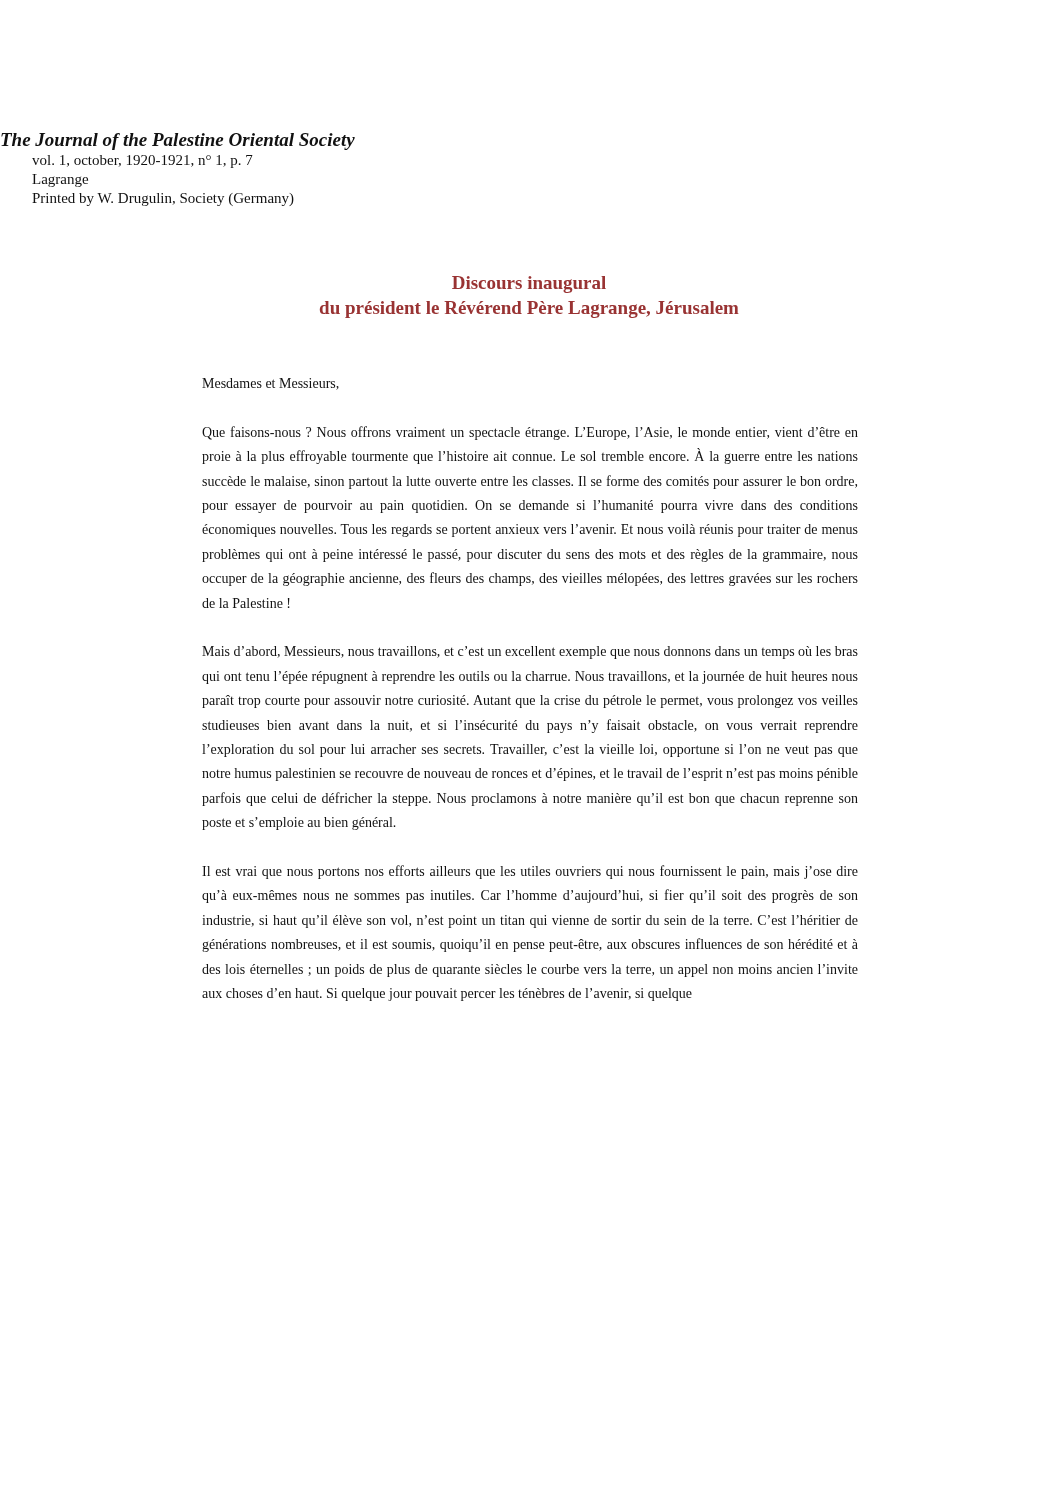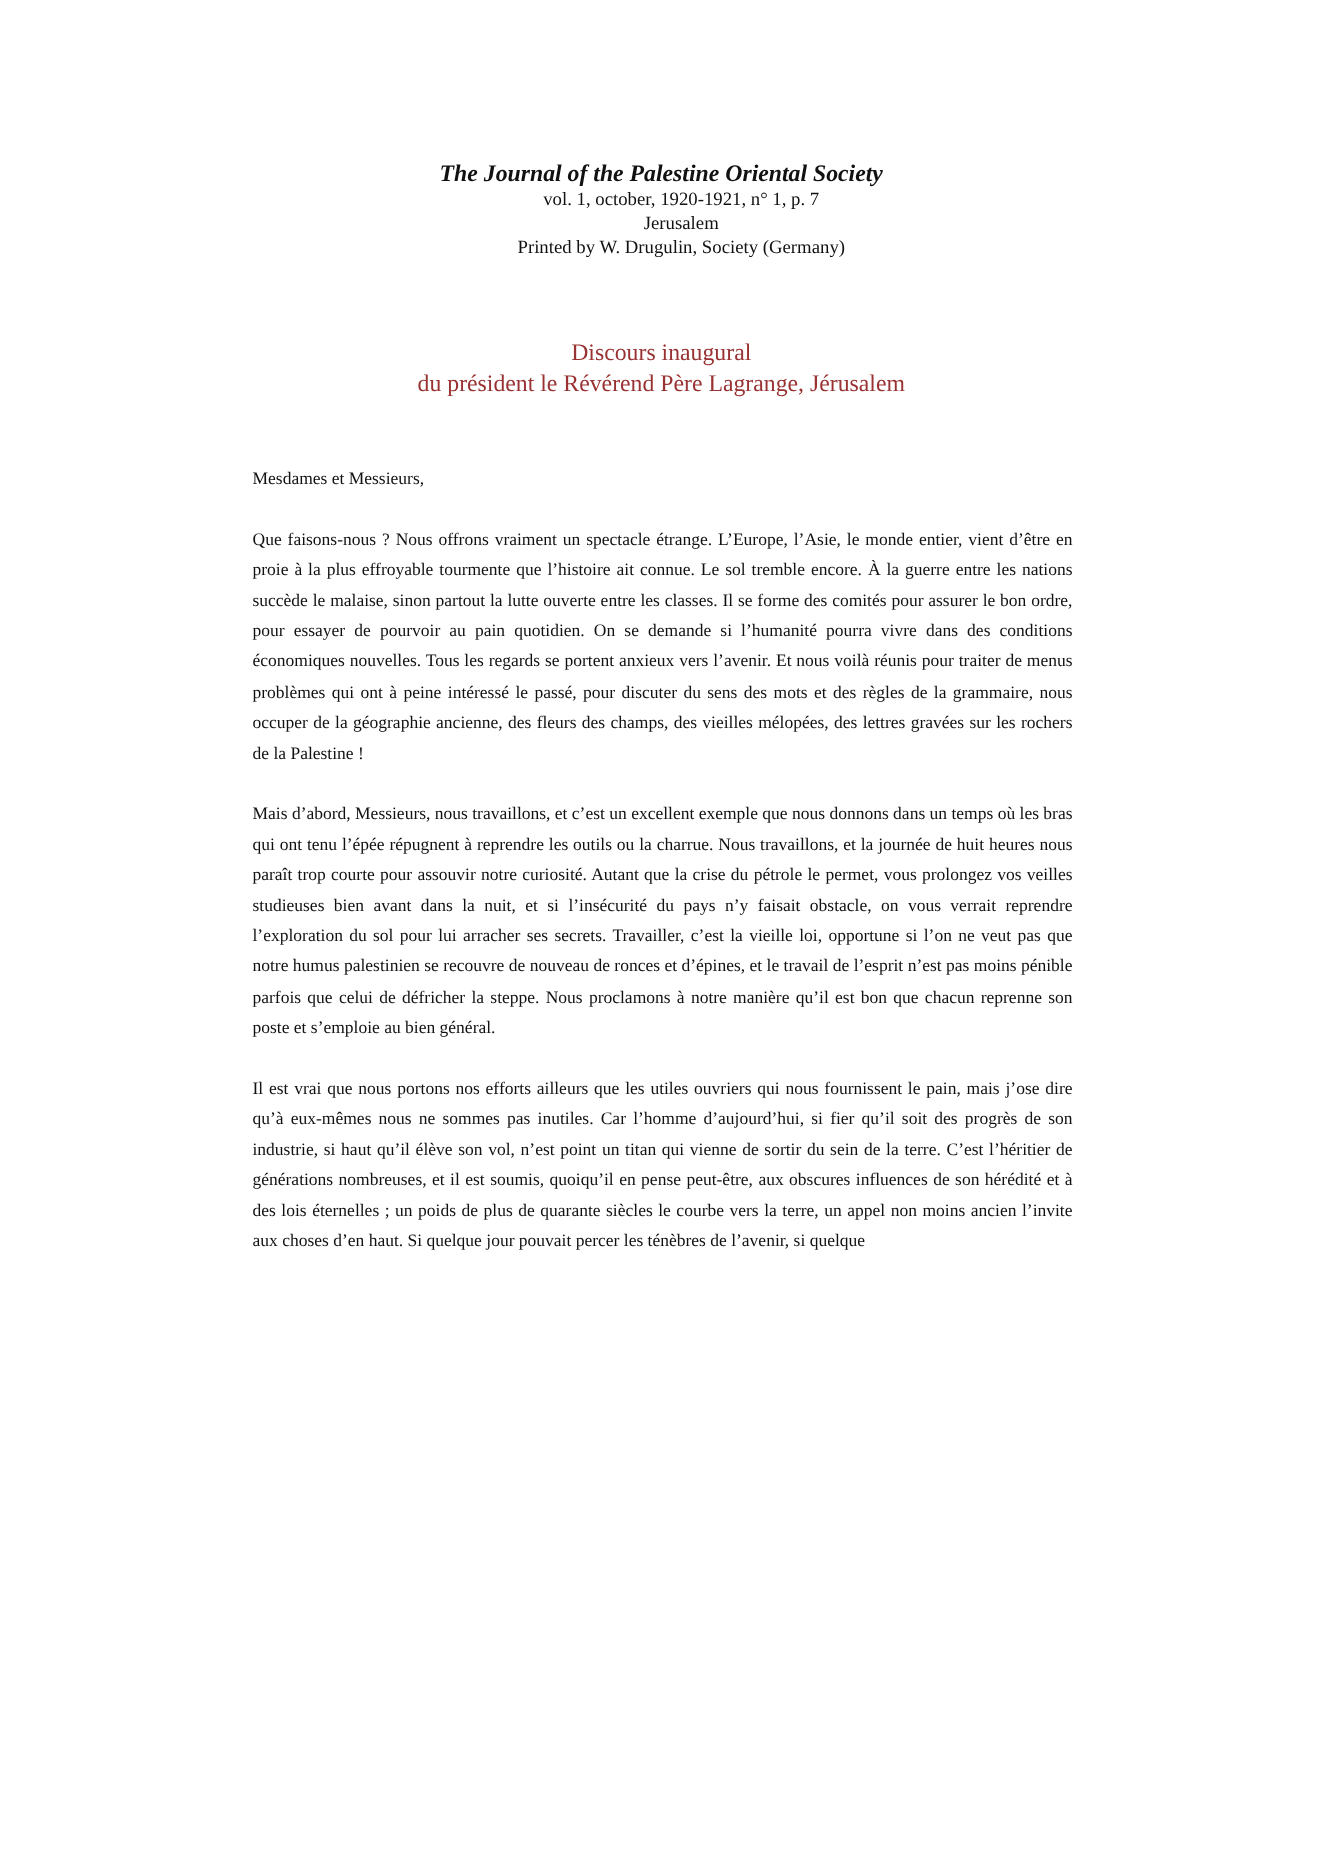--- a/index.html
+++ b/index.html
@@ -13,41 +13,40 @@
       position: relative;
       overflow: hidden;
       font-family: "Liberation Serif", "DejaVu Serif", serif;
       color: #111111;
     }
     .header {
       position: absolute;
       top: 129px;
       left: 0;
       width: 1058px;
-      text-align: center;
     }
     .journal-title {
       font-style: italic;
       font-weight: bold;
       font-size: 19px;
       line-height: 22px;
     }
     .header-line {
       font-size: 15px;
       line-height: 19px;
       padding-left: 32px;
     }
     .article-title {
       position: absolute;
       top: 270px;
       left: 0;
       width: 1058px;
       text-align: center;
       color: #993333;
-      font-weight: normal;
+      font-weight: bold;
       font-size: 19px;
       line-height: 25px;
     }
     .body-text {
       position: absolute;
       top: 372px;
       left: 202px;
       width: 656px;
       font-size: 14px;
       line-height: 24.4px;
@@ -56,21 +55,21 @@
     .body-text p {
       margin: 0 0 24.4px 0;
     }
   </style>
 </head>
 <body>
 
 <div class="header">
   <div class="journal-title">The Journal of the Palestine Oriental Society</div>
   <div class="header-line">vol. 1, october, 1920-1921, n° 1, p. 7</div>
-  <div class="header-line">Jerusalem</div>
+  <div class="header-line">Lagrange</div>
   <div class="header-line">Printed by W. Drugulin, Society (Germany)</div>
 </div>
 
 <div class="article-title" style="color: rgb(153, 51, 51);">
   <div>Discours inaugural</div>
   <div>du président le Révérend Père Lagrange, Jérusalem</div>
 </div>
 
 <div class="body-text">
   <p>Mesdames et Messieurs,</p>

